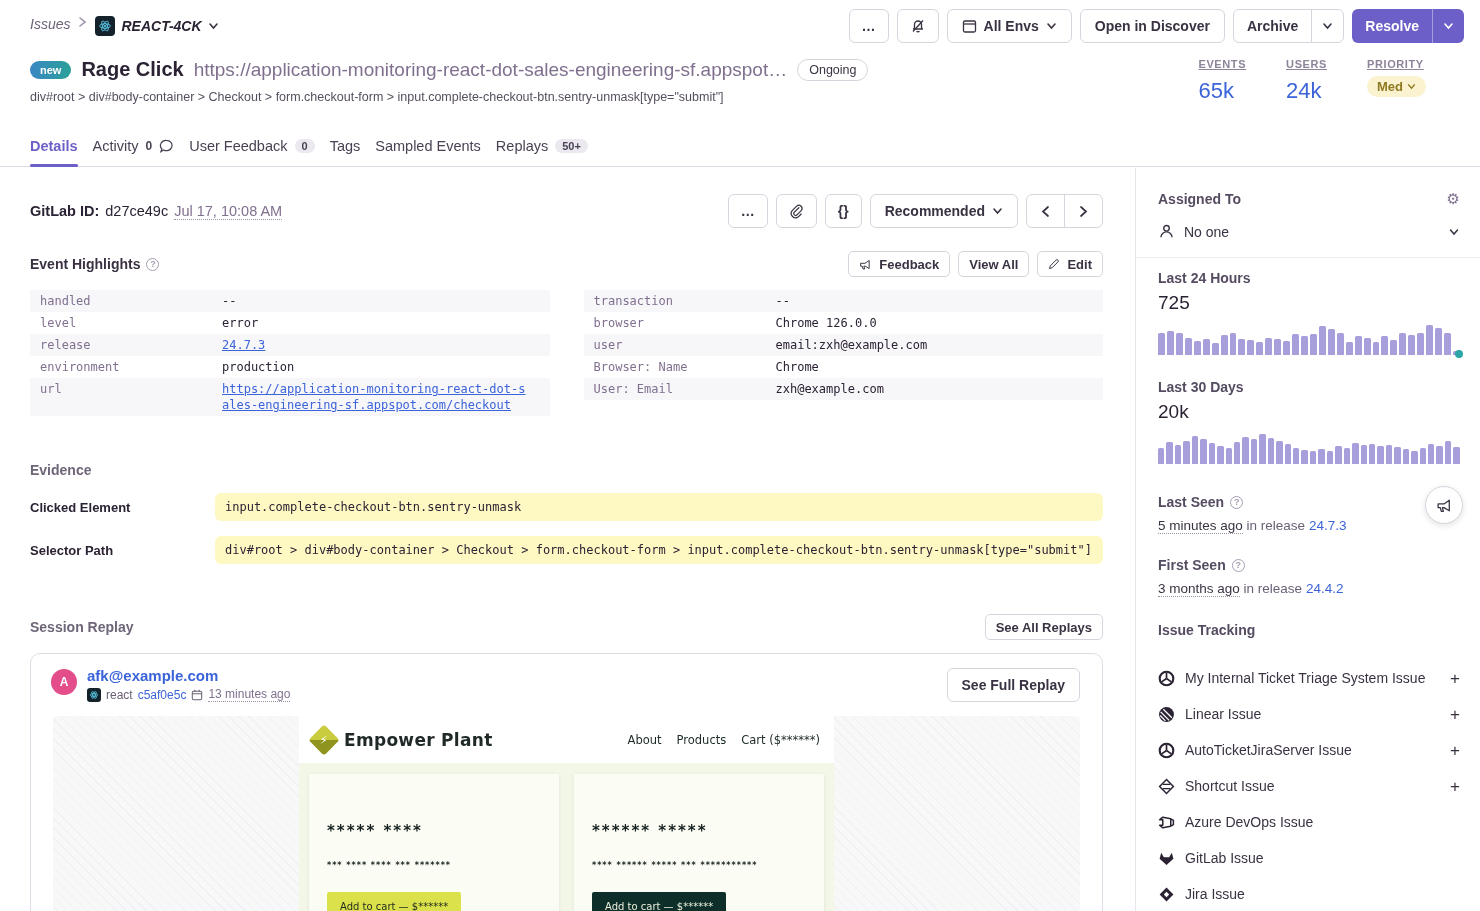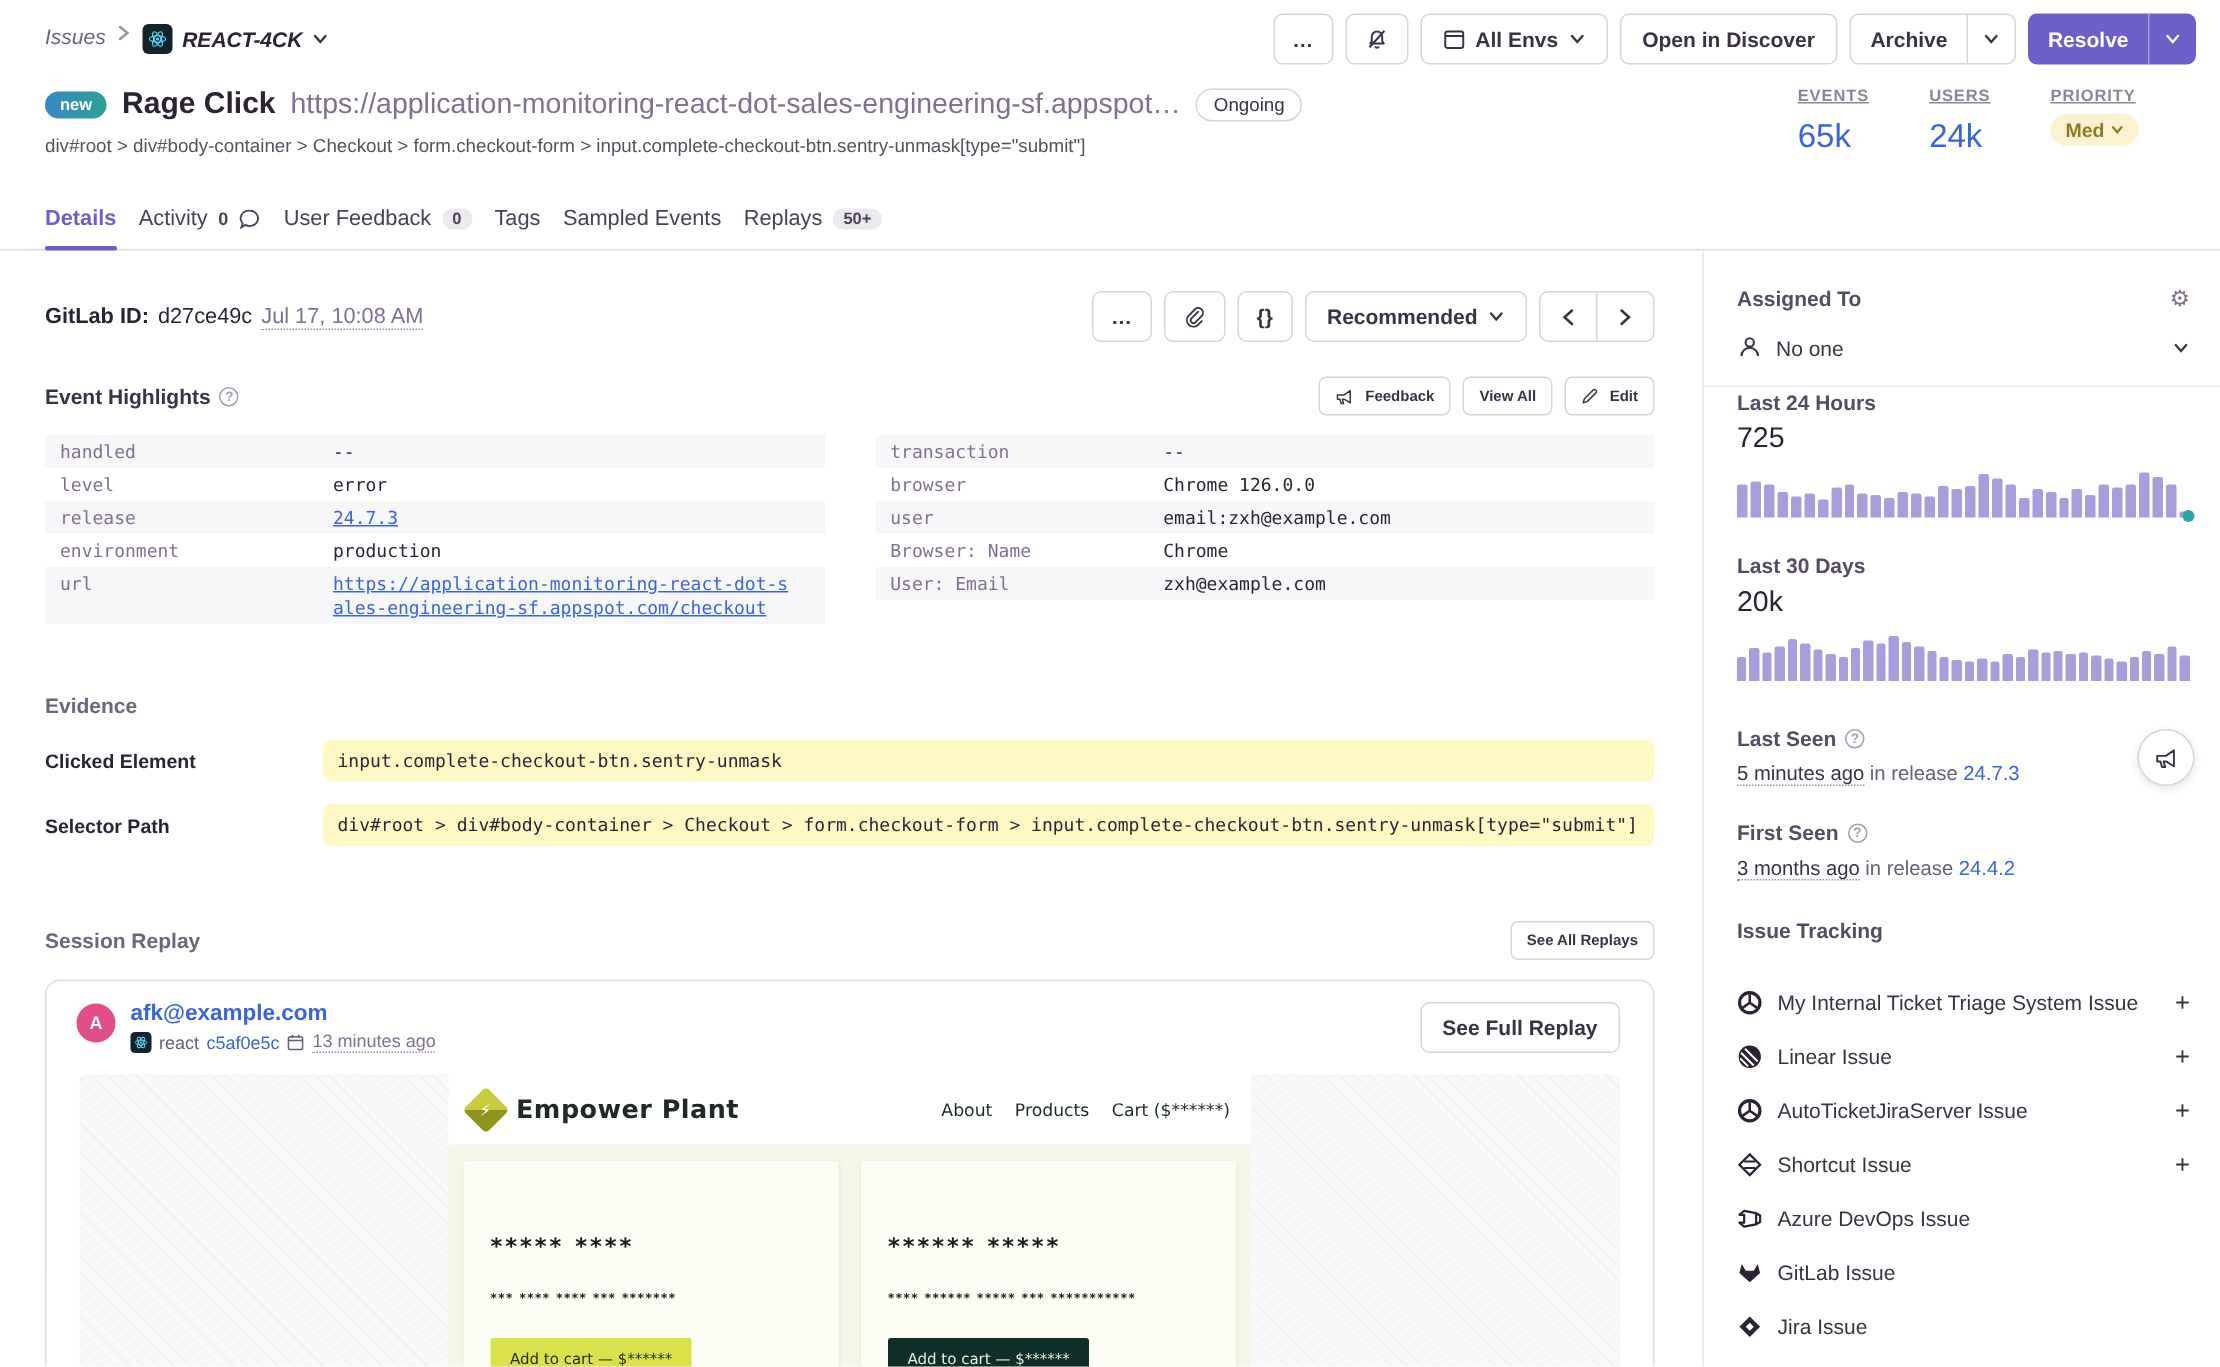--- a/index.html
+++ b/index.html
@@ -14,21 +14,21 @@
   .topbar{position:absolute;top:0;left:0;right:0;height:52px;display:flex;align-items:center;justify-content:space-between;padding:0 16px 0 30px;}
   .crumbs{display:flex;align-items:flex-start;gap:8px;font-size:14px;font-style:italic;}
   .crumb-link{color:#6d6379;cursor:pointer;}
   .proj{display:flex;align-items:center;gap:6px;font-weight:600;color:#2b2233;cursor:pointer;}
   .react-sq{width:20px;height:20px;border-radius:4px;background:#13222b;display:flex;align-items:center;justify-content:center;}
   .react-sq.small{width:14px;height:14px;border-radius:3px;}
   .actions{display:flex;align-items:center;gap:8px;}
   .btn{display:inline-flex;align-items:center;gap:7px;height:34px;padding:0 14px;background:#fff;
     border:1px solid #d8d4de;border-radius:6px;font-size:14px;font-weight:600;color:#3a3242;cursor:pointer;white-space:nowrap;}
   .btn.icon-only{padding:0 12px;}
-  .btn-sm{height:26px;padding:0 10px;font-size:10px;border-radius:5px;}
+  .btn-sm{height:26px;padding:0 10px;font-size:13px;border-radius:5px;}
   .split{display:inline-flex;align-items:stretch;height:34px;border:1px solid #d8d4de;border-radius:6px;overflow:hidden;background:#fff;}
   .split>div{display:flex;align-items:center;padding:0 13px;font-size:14px;font-weight:600;color:#3a3242;cursor:pointer;}
   .split>div+div{border-left:1px solid #d8d4de;padding:0 10px;}
   .split.primary{border:none;background:var(--purple);}
   .split.primary>div{color:#fff;}
   .split.primary>div+div{border-left:1px solid rgba(255,255,255,.4);}
   .grouped{display:inline-flex;height:34px;border:1px solid #d8d4de;border-radius:6px;overflow:hidden;background:#fff;}
   .grouped>div{display:flex;align-items:center;padding:0 14px;cursor:pointer;color:#3a3242;}
   .grouped>div+div{border-left:1px solid #d8d4de;}
   
@@ -105,21 +105,21 @@
   .pbtn{margin-top:22px;display:inline-block;padding:9px 13px;font-size:10px;border-radius:2px;cursor:pointer;}
   .pbtn.yellow{background:#dbe14a;color:#1f2a1f;}
   .pbtn.dark{background:#0e2f29;color:#e9eedb;}
   
   .sidebar{position:absolute;top:168px;left:1135px;right:0;bottom:0;border-left:1px solid #e8e5ec;padding:22px 20px 0 22px;}
   .sb-row{display:flex;align-items:center;justify-content:space-between;}
   .sb-title{font-size:14px;font-weight:600;color:#554c61;display:flex;align-items:center;gap:6px;}
   .assignee{margin-top:15px;display:flex;align-items:center;gap:9px;font-size:14px;color:#3a3242;cursor:pointer;}
   .assignee .spacer{flex:1;}
   .sb-div{margin:17px -20px 0 -22px;border-top:1px solid #eeebf1;}
-  .sb-section{margin-top:2px;}
+  .sb-section{margin-top:12px;}
   .sb-num{margin-top:6px;font-size:19px;color:#2b2233;}
   .minichart{margin-top:11px;height:30px;display:flex;align-items:flex-end;gap:2px;position:relative;}
   .minichart .bar{flex:1;background:var(--bar);border-radius:1.5px 1.5px 0 0;}
   .chart-dot{position:absolute;right:-3px;bottom:-3px;width:8px;height:8px;border-radius:50%;background:var(--teal);}
   .seen-line{margin-top:8px;font-size:13.5px;color:#6a6075;}
   .seen-line .time{color:#3a3242;border-bottom:1px dotted #9b92a7;cursor:pointer;}
   .track-item{display:flex;align-items:center;gap:10px;height:36px;font-size:14px;color:#3a3242;}
   .track-item .lbl{flex:1;}
   .plus{font-size:17px;color:#3a3242;cursor:pointer;line-height:1;}
   .float-fb{position:absolute;top:486px;left:1425px;width:38px;height:38px;border-radius:50%;

